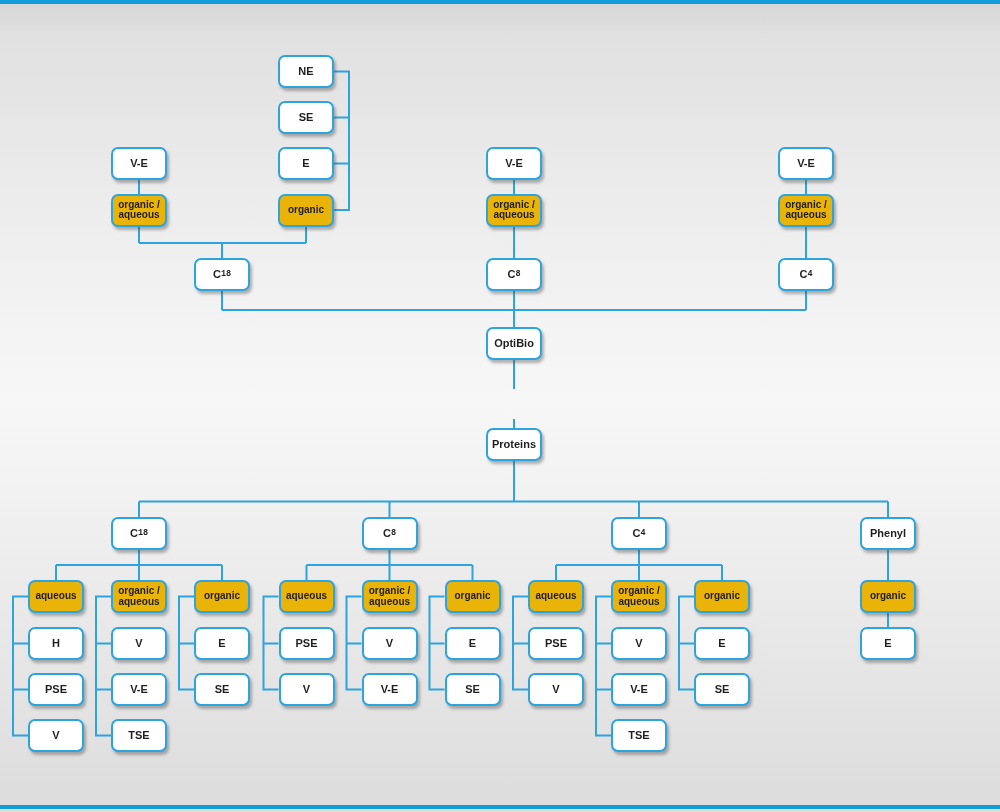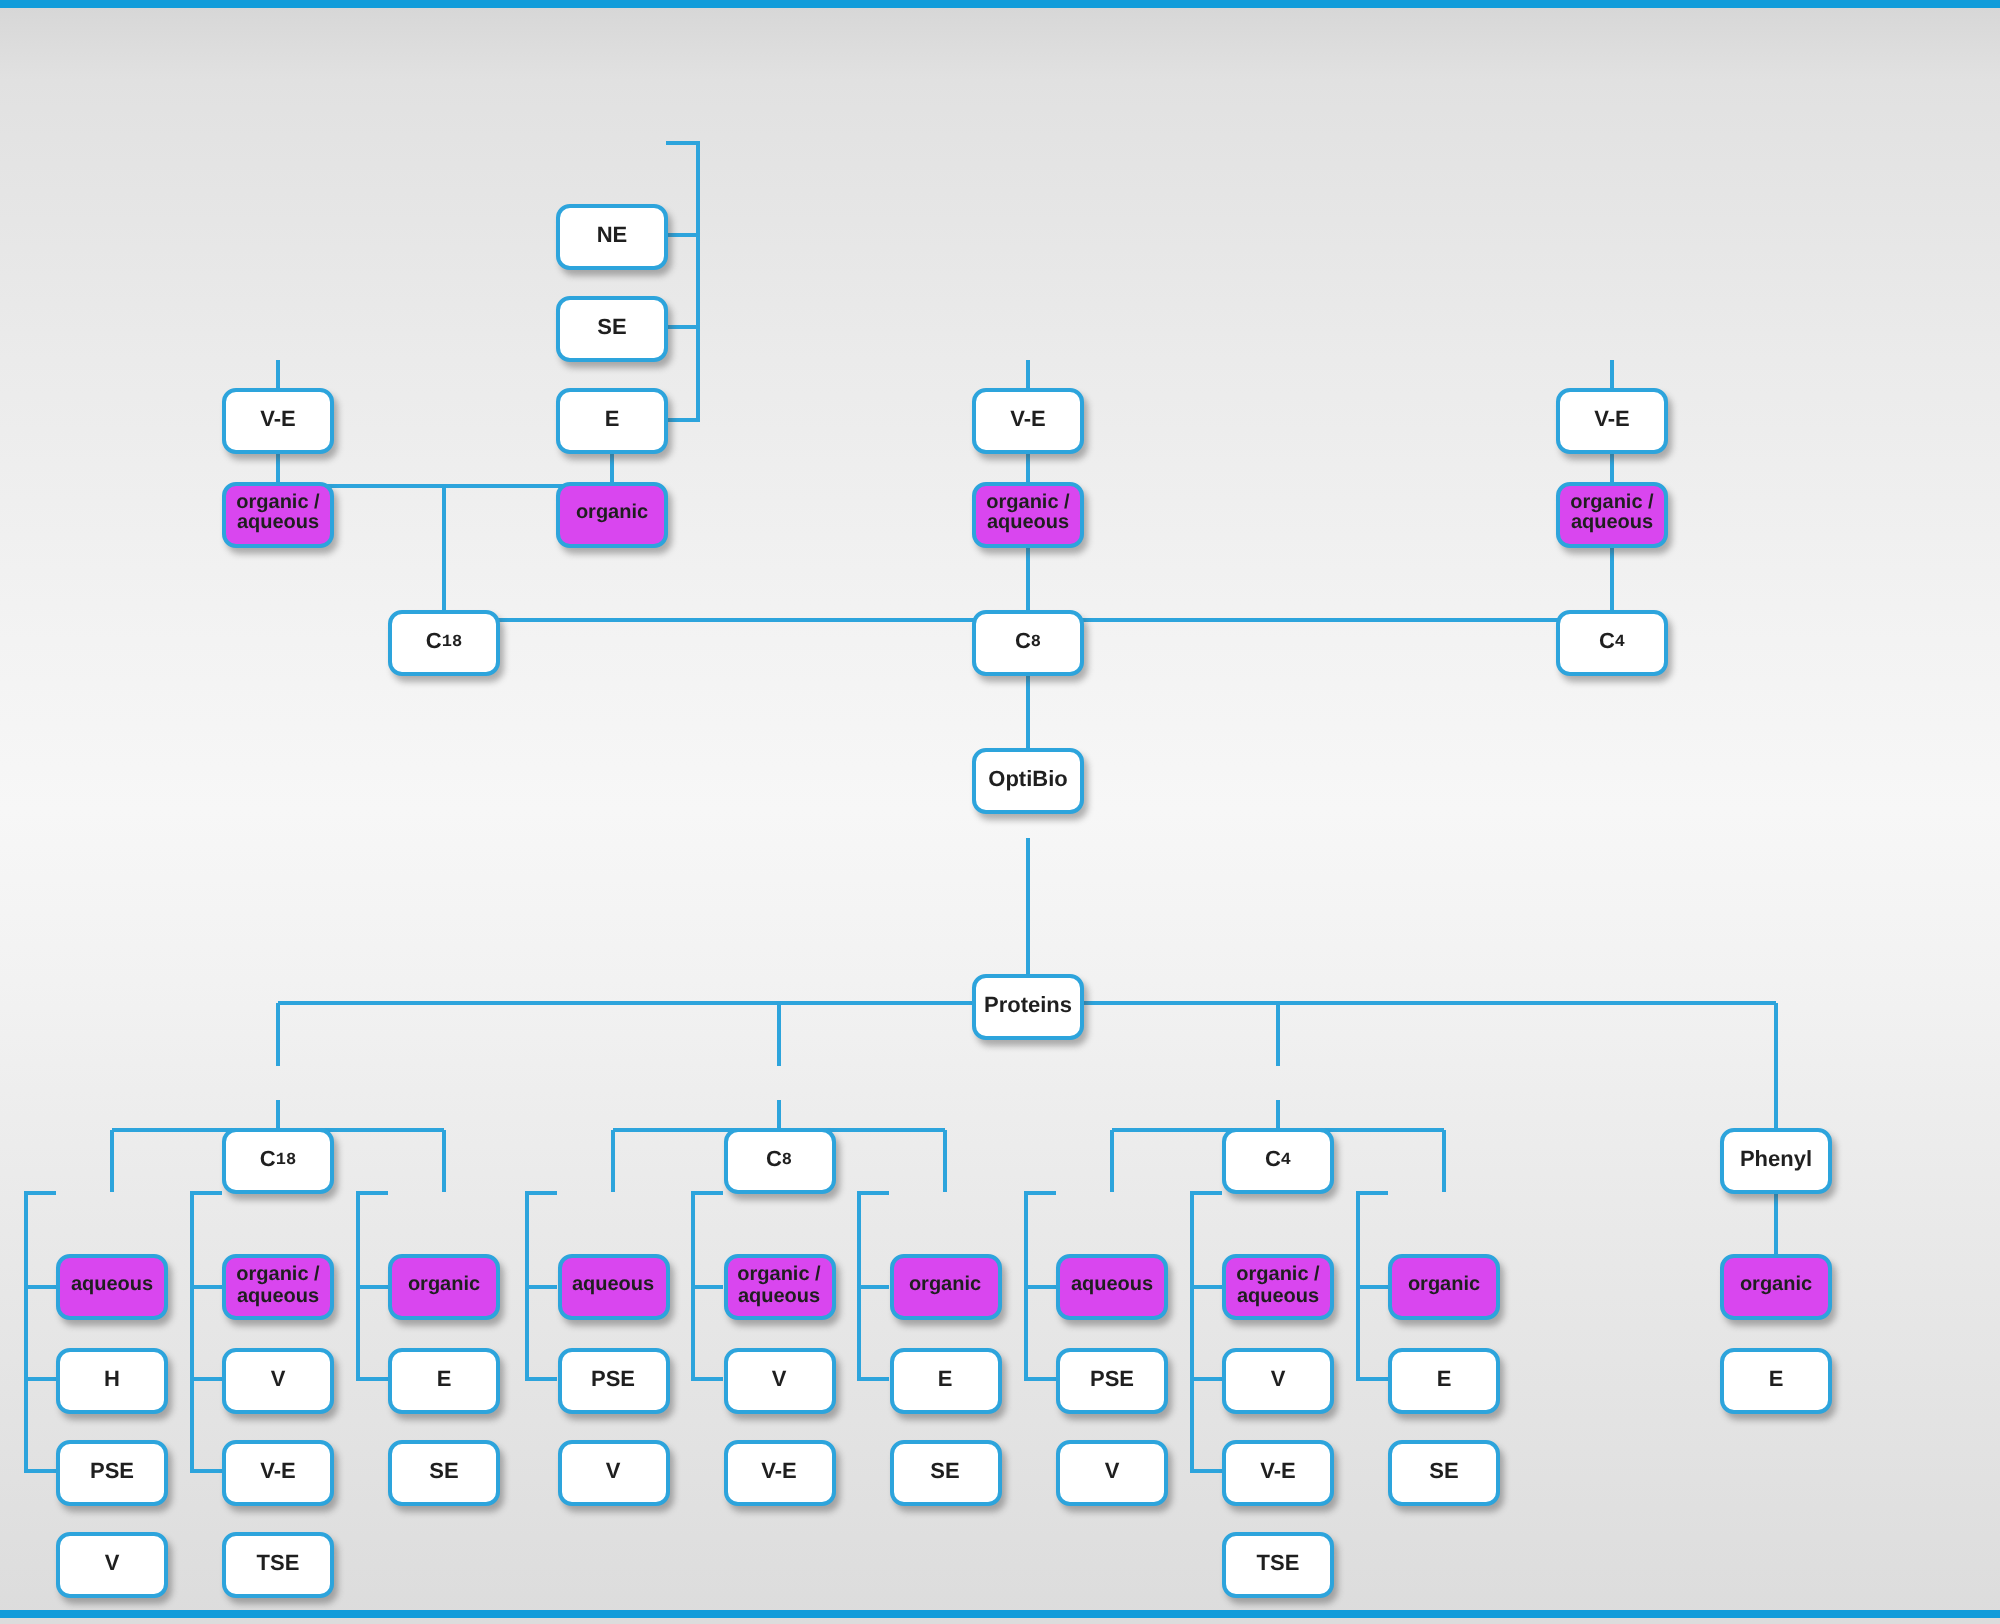--- a/index.html
+++ b/index.html
@@ -22,23 +22,22 @@
   .banner .reg{font-size:8px;position:relative;top:-4px;margin:0 1px;}
   svg.wires{position:absolute;left:0;top:0;pointer-events:none;}
   svg.wires path{stroke:#2da4dc;stroke-width:2;fill:none;}
   .node{
     position:absolute;width:56px;height:33px;box-sizing:border-box;
     background:#ffffff;border:2px solid #2da4dc;border-radius:7px;
     display:flex;align-items:center;justify-content:center;text-align:center;
     font-weight:bold;font-size:11px;line-height:11px;color:#1f1f1f;
     box-shadow:2px 3px 3px rgba(70,70,70,0.40);
     white-space:pre-line;
-    margin-top:47px;
   }
-  .node.eluent{background:#d946ef;font-size:10px;line-height:10.5px;}
+  .node.eluent{background:#eab308;font-size:10px;line-height:10.5px;}
   .node .digits{font-size:8.5px;font-family:Liberation Mono, monospace;}
 </style>
 </head>
 <body>
 
 <div class="stage">
 
   <svg class="wires" width="1000" height="812">
 
     <path d="M333,71.5 H349 V210 H333 M333,117.5 H349 M333,163.5 H349"></path>
@@ -82,21 +81,21 @@
   <div class="node chem" style="left:486px;top:258px">C<span class="digits">8</span></div>
 
   <div class="node" style="left:778px;top:147px">V-E</div>
   <div class="node eluent" style="left:778px;top:193.5px">organic /
 aqueous</div>
   <div class="node chem" style="left:778px;top:258px">C<span class="digits">4</span></div>
 
   <div class="node" style="left:486px;top:327px">OptiBio</div>
 
 
-  <div class="node" style="left:486px;top:440px">Proteins</div>
+  <div class="node" style="left:486px;top:428px">Proteins</div>
 
   <div class="node chem" style="left:111px;top:517px">C<span class="digits">18</span></div>
   <div class="node chem" style="left:361.5px;top:517px">C<span class="digits">8</span></div>
   <div class="node chem" style="left:611px;top:517px">C<span class="digits">4</span></div>
   <div class="node" style="left:860px;top:517px">Phenyl</div>
 
   <div class="node eluent" style="left:28px;top:580px">aqueous</div>
   <div class="node eluent" style="left:111px;top:580px">organic /
 aqueous</div>
   <div class="node eluent" style="left:194px;top:580px">organic</div>

